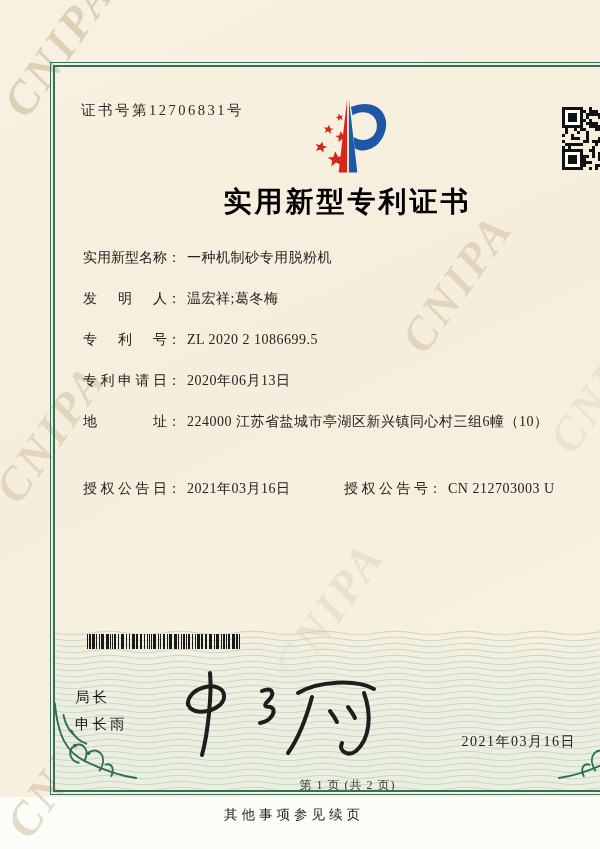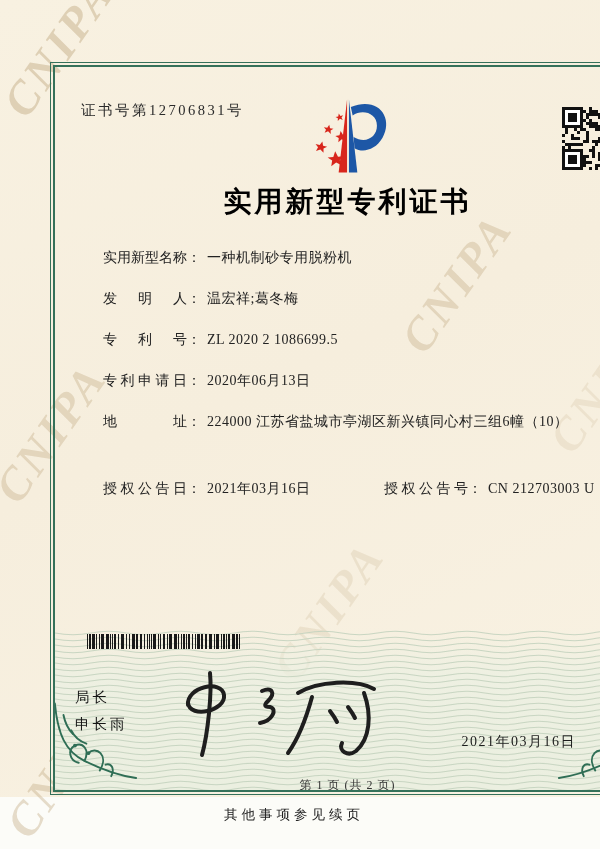--- a/index.html
+++ b/index.html
@@ -26,21 +26,21 @@
     background:linear-gradient(180deg,rgba(236,240,226,0) 0%,rgba(236,240,226,.85) 30%,#ebefe0 100%);}
   .wave-zone svg{display:block;width:100%;height:100%;}
   .cert-no{position:absolute;left:26px;top:34px;font-size:14.5px;letter-spacing:2.5px;color:#2a2a2a;}
   .logo{position:absolute;left:50%;top:27px;transform:translateX(-50%);width:104px;height:84px;}
   .qr{position:absolute;right:15px;top:40px;width:63px;height:63px;}
   .title{position:absolute;left:0;top:116px;width:100%;text-align:center;
     font-size:28px;font-weight:bold;letter-spacing:3px;color:#000;}
   .fields{position:absolute;left:28px;top:182px;right:14px;font-size:14px;}
   .frow{margin-bottom:23px;white-space:nowrap;}
   .jl{display:inline-block;width:84px;text-align:justify;text-align-last:justify;
-    vertical-align:bottom;color:#222;margin-left:20px;}
+    vertical-align:bottom;color:#222;}
   .colon{margin-right:6px;}
   .fval{letter-spacing:.5px;color:#222;}
   .grant-row{white-space:nowrap;font-size:14px;}
   .grant-group2{margin-left:50px;}
   .paras{position:absolute;left:10px;right:12px;top:432px;font-size:13.5px;
     line-height:1.9;color:#262626;text-align:justify;}
   .paras p{margin:0;text-indent:2em;}
   .barcode{position:absolute;left:32px;top:567px;width:156px;height:15px;}
   .signer{position:absolute;left:20px;top:617px;font-size:14.5px;letter-spacing:3px;
     line-height:1.85;color:#161616;z-index:4;}

